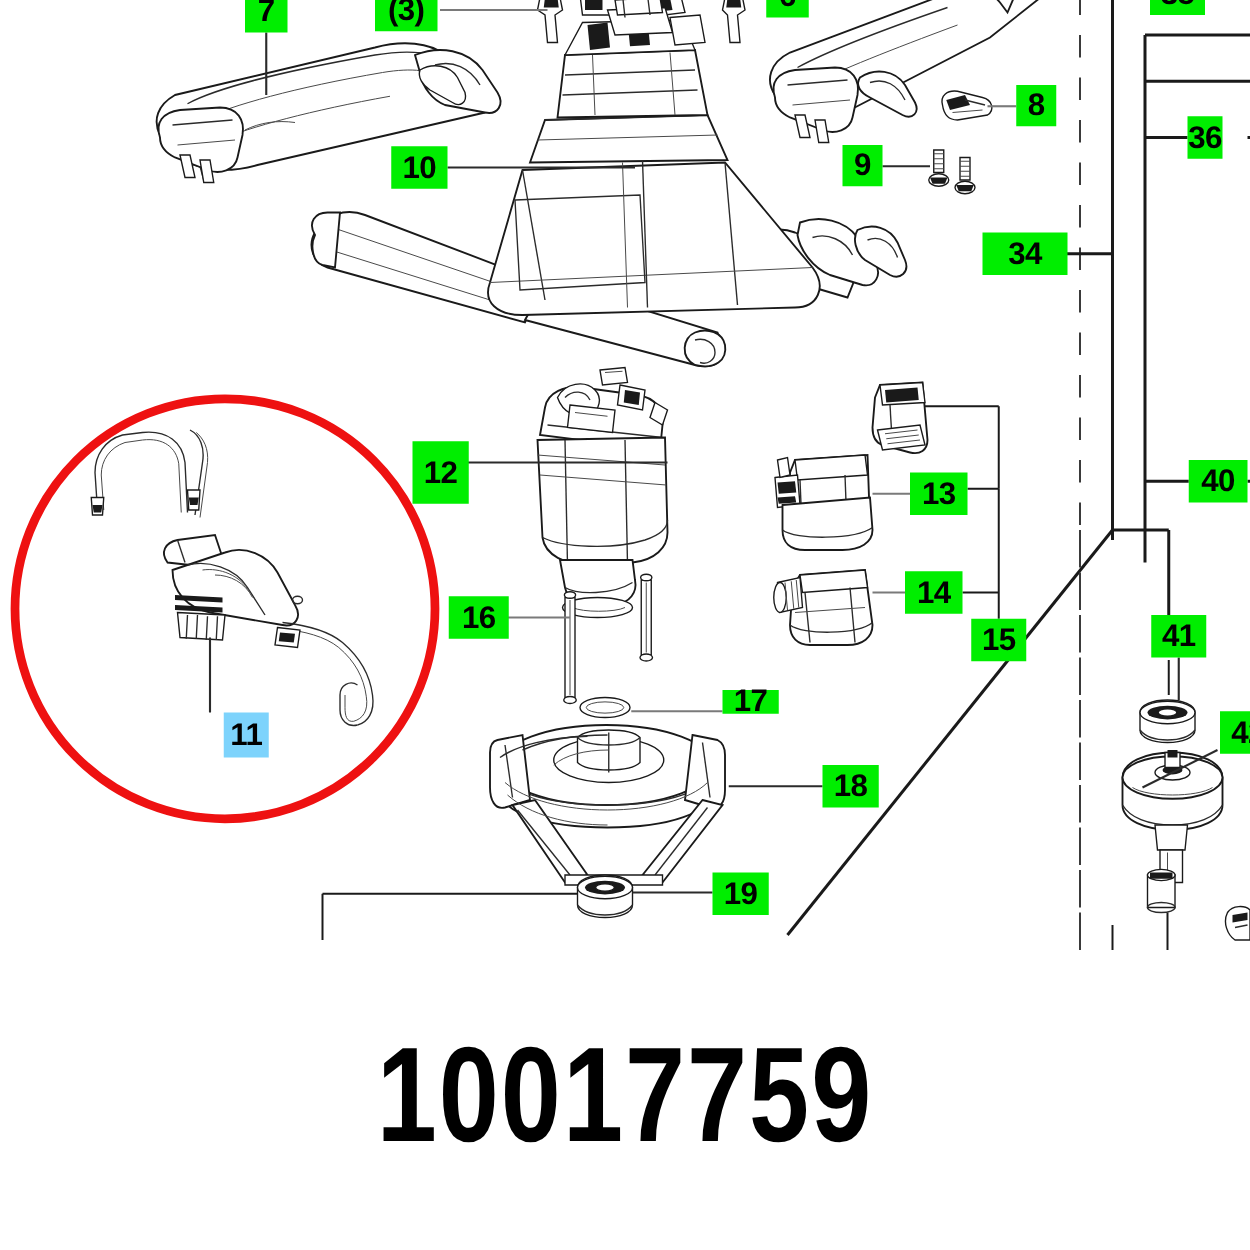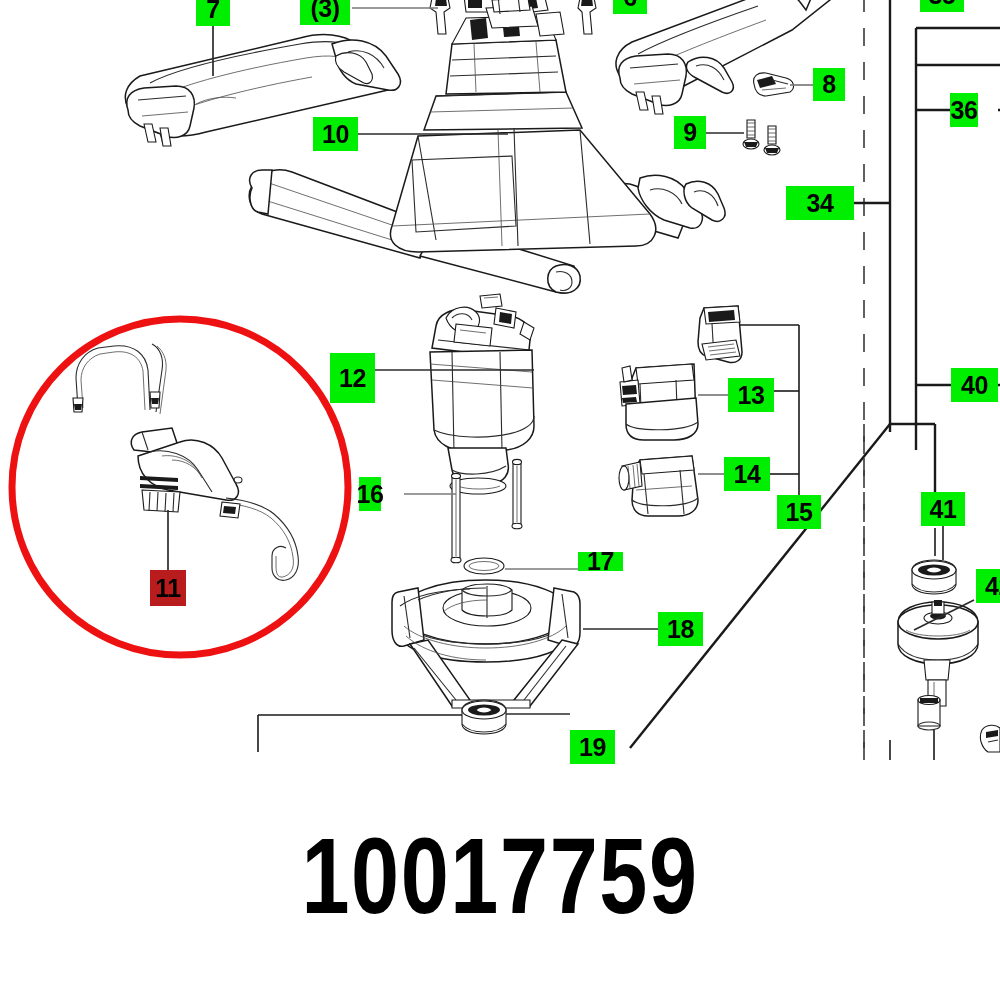--- a/index.html
+++ b/index.html
@@ -20,21 +20,21 @@
     font-size:25px;
     line-height:1;
     display:flex;
     align-items:center;
     justify-content:center;
     letter-spacing:-0.5px;
     box-sizing:border-box;
     padding:0 2px;
     white-space:nowrap;
   }
-  .callout.red{background:#b91c1c;}
+  .callout.red{background:#7dd3fc;margin-left:29px;}
   .partnum{
     position:absolute;
     left:0;right:0;
     top:822px;
     text-align:center;
     font-family:"Liberation Sans",sans-serif;
     font-weight:bold;
     font-size:108px;
     line-height:1;
     letter-spacing:2px;
@@ -457,24 +457,24 @@
   <div class="callout" style="left:920px;top:-22px;width:44px;height:34px;">35</div>
   <div class="callout" style="left:813px;top:68px;width:32px;height:33px;">8</div>
   <div class="callout" style="left:950px;top:93px;width:28px;height:34px;">36</div>
   <div class="callout" style="left:674px;top:116px;width:32px;height:33px;">9</div>
   <div class="callout" style="left:313px;top:117px;width:45px;height:34px;">10</div>
   <div class="callout" style="left:786px;top:186px;width:68px;height:34px;">34</div>
   <div class="callout" style="left:330px;top:353px;width:45px;height:50px;">12</div>
   <div class="callout" style="left:728px;top:378px;width:46px;height:34px;">13</div>
   <div class="callout" style="left:951px;top:368px;width:47px;height:34px;">40</div>
   <div class="callout" style="left:724px;top:457px;width:46px;height:34px;">14</div>
-  <div class="callout" style="left:359px;top:477px;width:22px;height:34px;">16</div>
+  <div class="callout" style="left:359px;top:477px;width:48px;height:34px;">16</div>
   <div class="callout" style="left:921px;top:492px;width:44px;height:34px;">41</div>
   <div class="callout" style="left:777px;top:495px;width:44px;height:34px;text-align:center;">15</div>
   <div class="callout" style="left:578px;top:552px;width:45px;height:19px;">17</div>
   <div class="callout red" style="left:150px;top:570px;width:36px;height:36px;">11</div>
   <div class="callout" style="left:976px;top:569px;width:45px;height:34px;">42</div>
   <div class="callout" style="left:658px;top:612px;width:45px;height:34px;">18</div>
-  <div class="callout" style="left:570px;top:698px;width:45px;height:34px;margin-top:32px;">19</div>
+  <div class="callout" style="left:570px;top:698px;width:45px;height:34px;">19</div>
 
   <div class="partnum">10017759</div>
 
 </div>
 
 </body></html>

